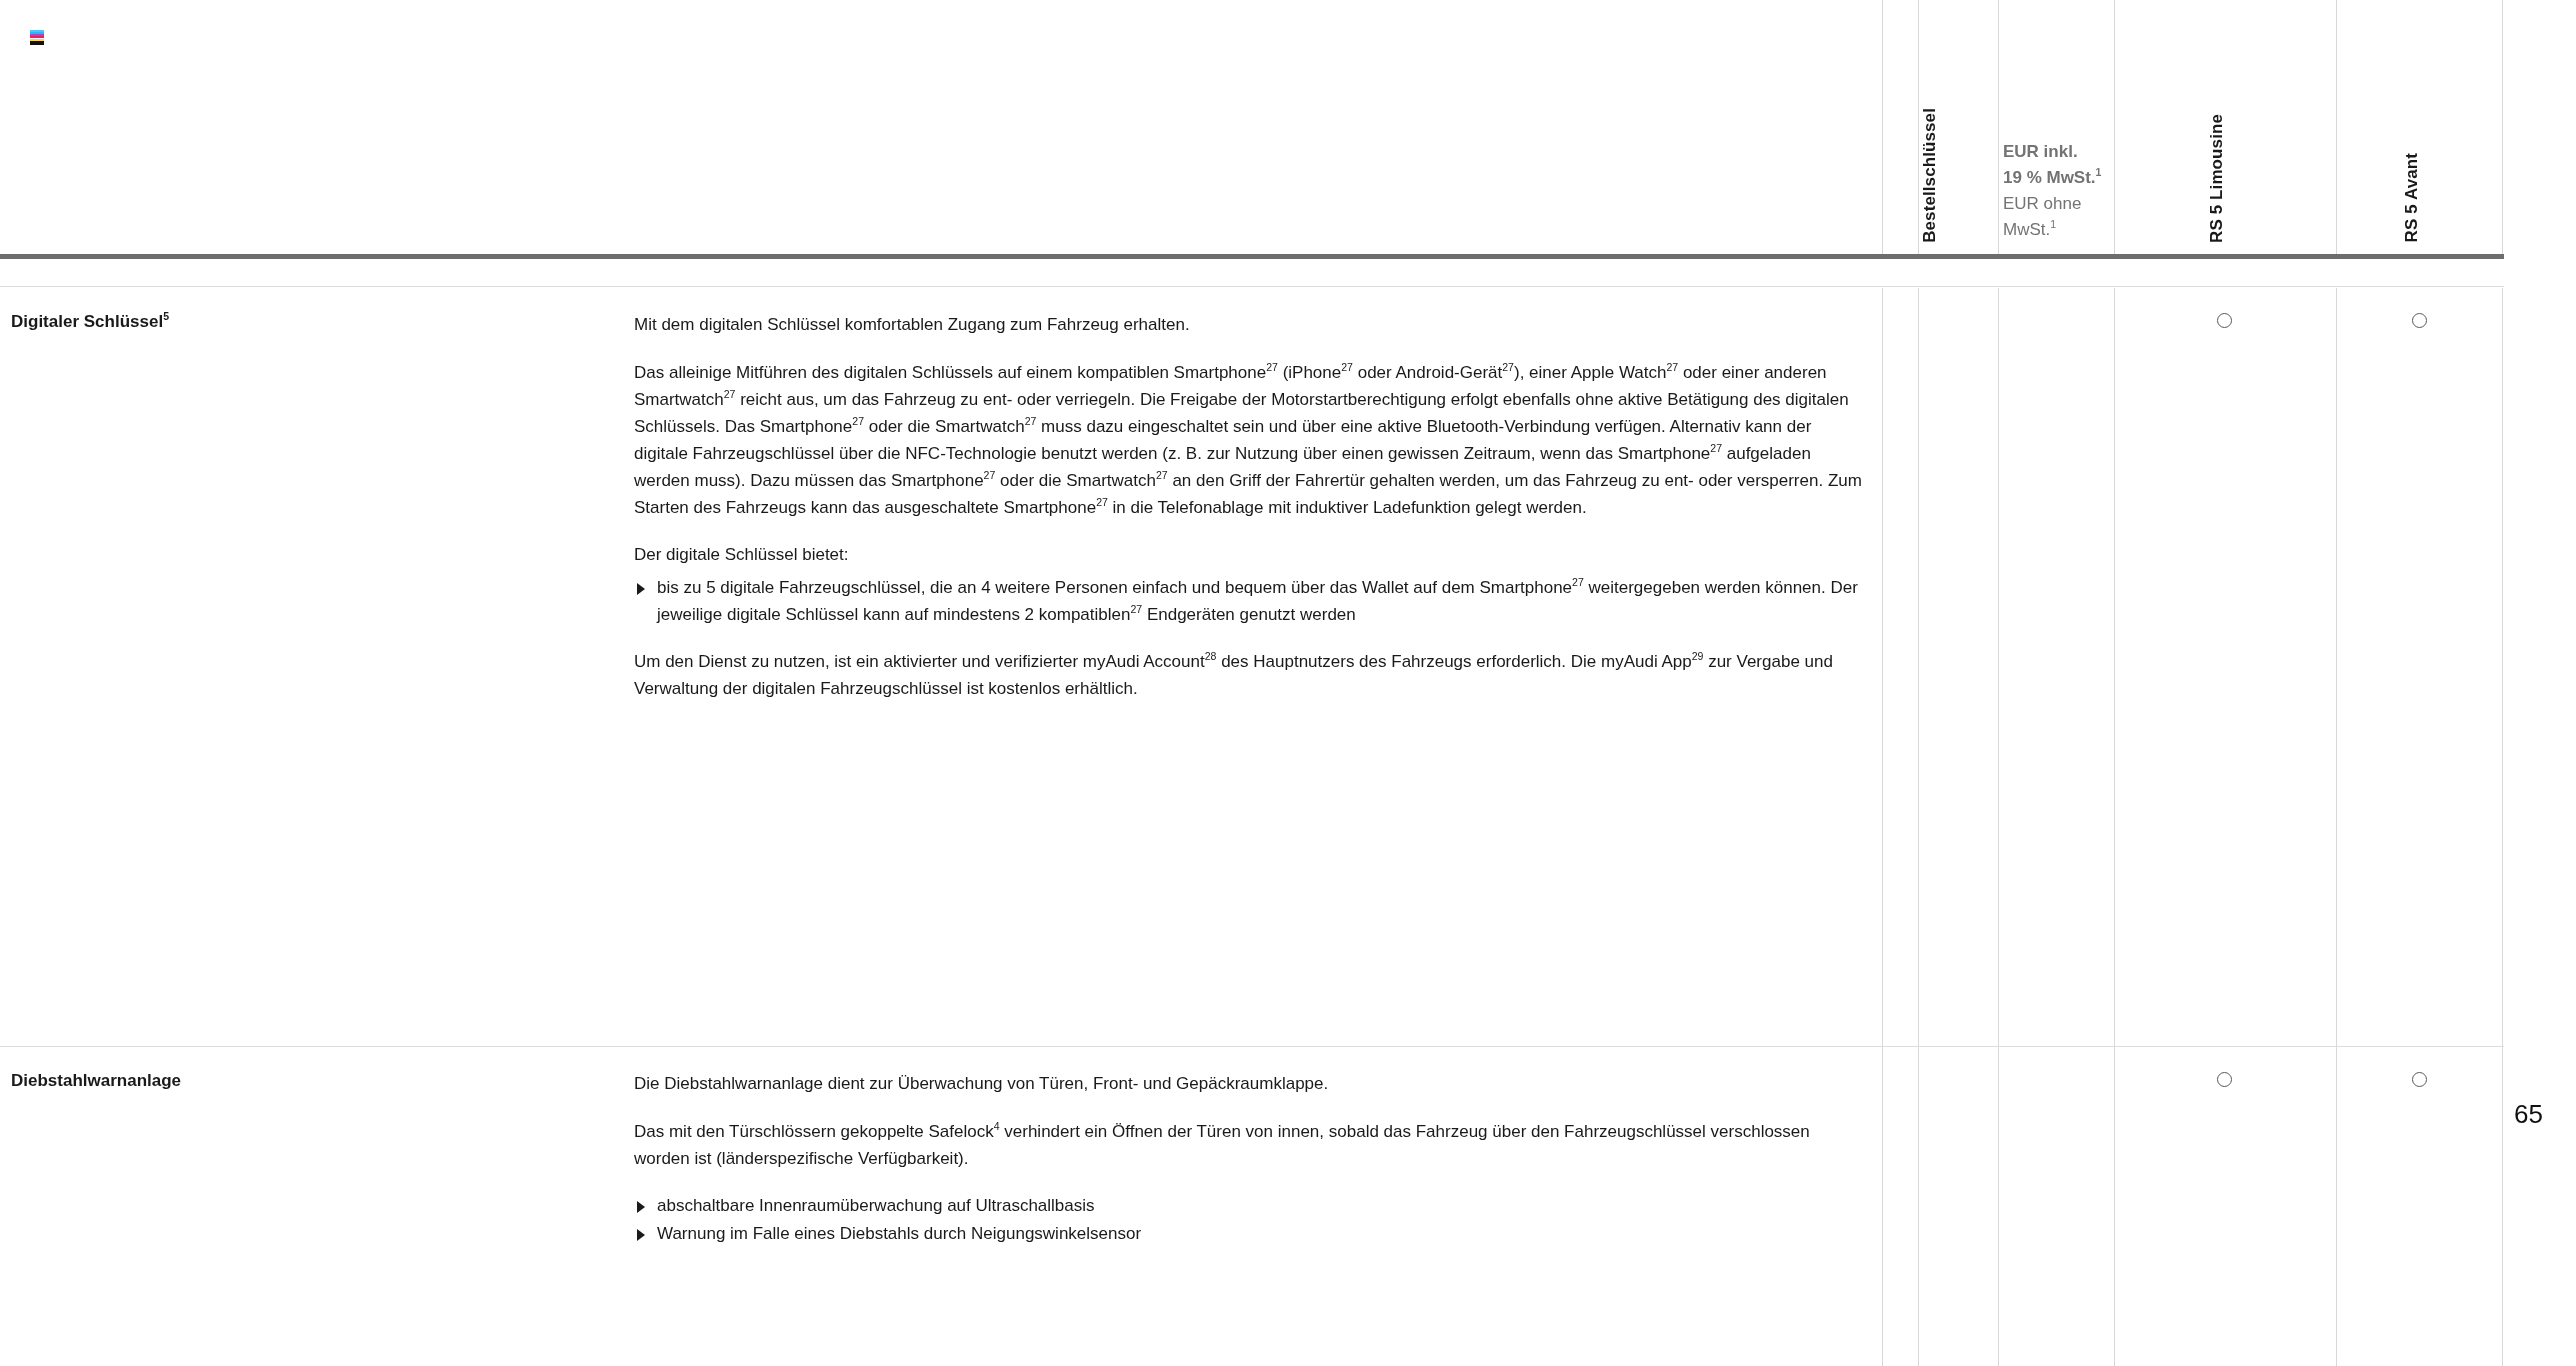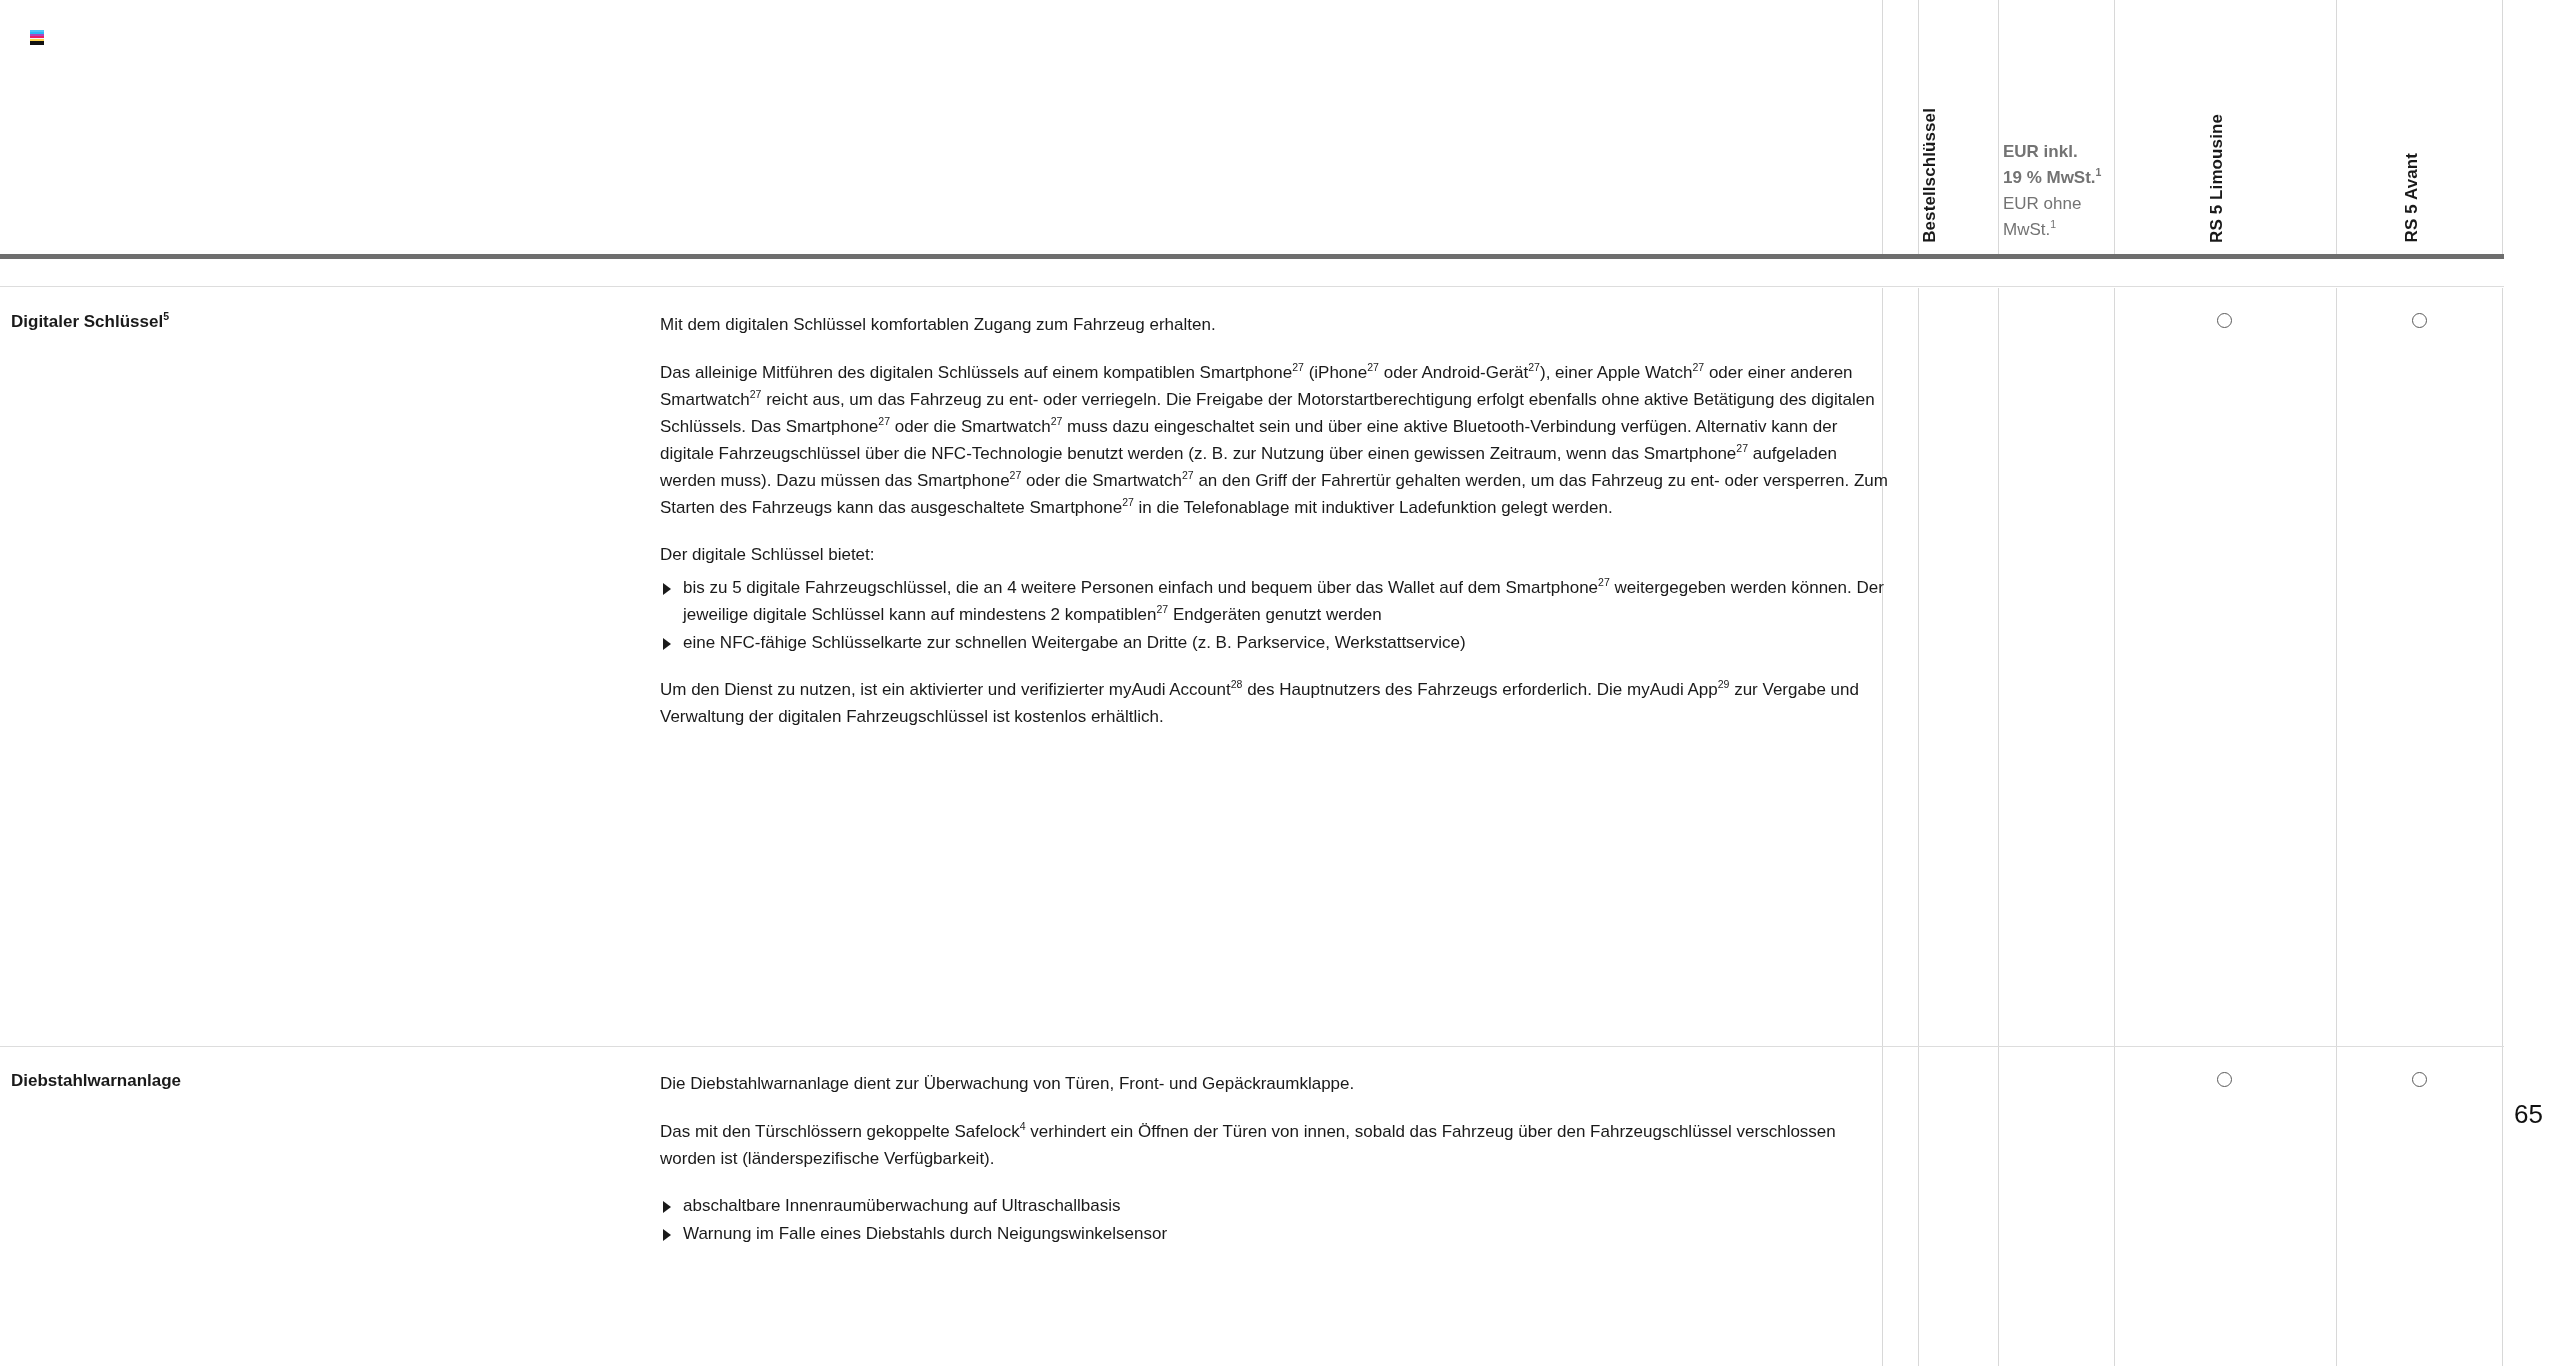--- a/index.html
+++ b/index.html
@@ -116,21 +116,21 @@
     width: 615px;
     font-size: 17px;
     font-weight: 700;
     color: #1a1a1a;
     line-height: 1.3;
   }
   .cell-name sup { font-size: 0.62em; vertical-align: super; line-height: 0; }
 
   .cell-desc {
     position: absolute;
-    left: 660px;
+    left: 634px;
     width: 1230px;
     font-size: 17px;
     color: #1a1a1a;
     line-height: 27px;
   }
 
   .cell-desc p { margin: 0 0 20.5px 0; text-align: left; }
   .cell-desc p:last-child { margin-bottom: 0; }
   .cell-desc sup { font-size: 0.62em; vertical-align: super; line-height: 0; }
 
@@ -235,21 +235,20 @@
       <div class="cell-name" style="top:23px;">
         <span>Digitaler Schlüssel</span><sup>5</sup>
       </div>
 
       <div class="cell-desc" style="top:23px;">
         <p><span id="r0p0">Mit dem digitalen Schlüssel komfortablen Zugang zum Fahrzeug erhalten.</span></p>
         <p><span id="r0p1">Das alleinige Mitführen des digitalen Schlüssels auf einem kompatiblen Smartphone<sup>27</sup> (iPhone<sup>27</sup> oder Android-Gerät<sup>27</sup>), einer Apple Watch<sup>27</sup> oder einer anderen Smartwatch<sup>27</sup> reicht aus, um das Fahrzeug zu ent- oder verriegeln. Die Freigabe der Motorstartberechtigung erfolgt ebenfalls ohne aktive Betätigung des digitalen Schlüssels. Das Smartphone<sup>27</sup> oder die Smartwatch<sup>27</sup> muss dazu eingeschaltet sein und über eine aktive Bluetooth-Verbindung verfügen. Alternativ kann der digitale Fahrzeugschlüssel über die NFC-Technologie benutzt werden (z. B. zur Nutzung über einen gewissen Zeitraum, wenn das Smartphone<sup>27</sup> aufgeladen werden muss). Dazu müssen das Smartphone<sup>27</sup> oder die Smartwatch<sup>27</sup> an den Griff der Fahrertür gehalten werden, um das Fahrzeug zu ent- oder versperren. Zum Starten des Fahrzeugs kann das ausgeschaltete Smartphone<sup>27</sup> in die Telefonablage mit induktiver Ladefunktion gelegt werden.</span></p>
         <p class="lead-in"><span id="r0p2">Der digitale Schlüssel bietet:</span></p>
         <ul class="bullets">
           <li><span class="tri"></span><span id="r0b0">bis zu 5 digitale Fahrzeugschlüssel, die an 4 weitere Personen einfach und bequem über das Wallet auf dem Smartphone<sup>27</sup> weitergegeben werden können. Der jeweilige digitale Schlüssel kann auf mindestens 2 kompatiblen<sup>27</sup> Endgeräten genutzt werden</span></li>
-          <li><span class="tri"></span><span id="r0b1">eine NFC-fähige Schlüsselkarte zur schnellen Weitergabe an Dritte (z. B. Parkservice, Werkstattservice)</span></li>
         </ul>
         <p><span id="r0p4">Um den Dienst zu nutzen, ist ein aktivierter und verifizierter myAudi Account<sup>28</sup> des Hauptnutzers des Fahrzeugs erforderlich. Die myAudi App<sup>29</sup> zur Vergabe und Verwaltung der digitalen Fahrzeugschlüssel ist kostenlos erhältlich.</span></p>
       </div>
 
       <div class="marker" style="left:2217px;top:24.6px;"></div>
       <div class="marker" style="left:2412px;top:24.6px;"></div>
     </div>
 
     <div class="rule-thin" style="top:1046px;"></div>
 

